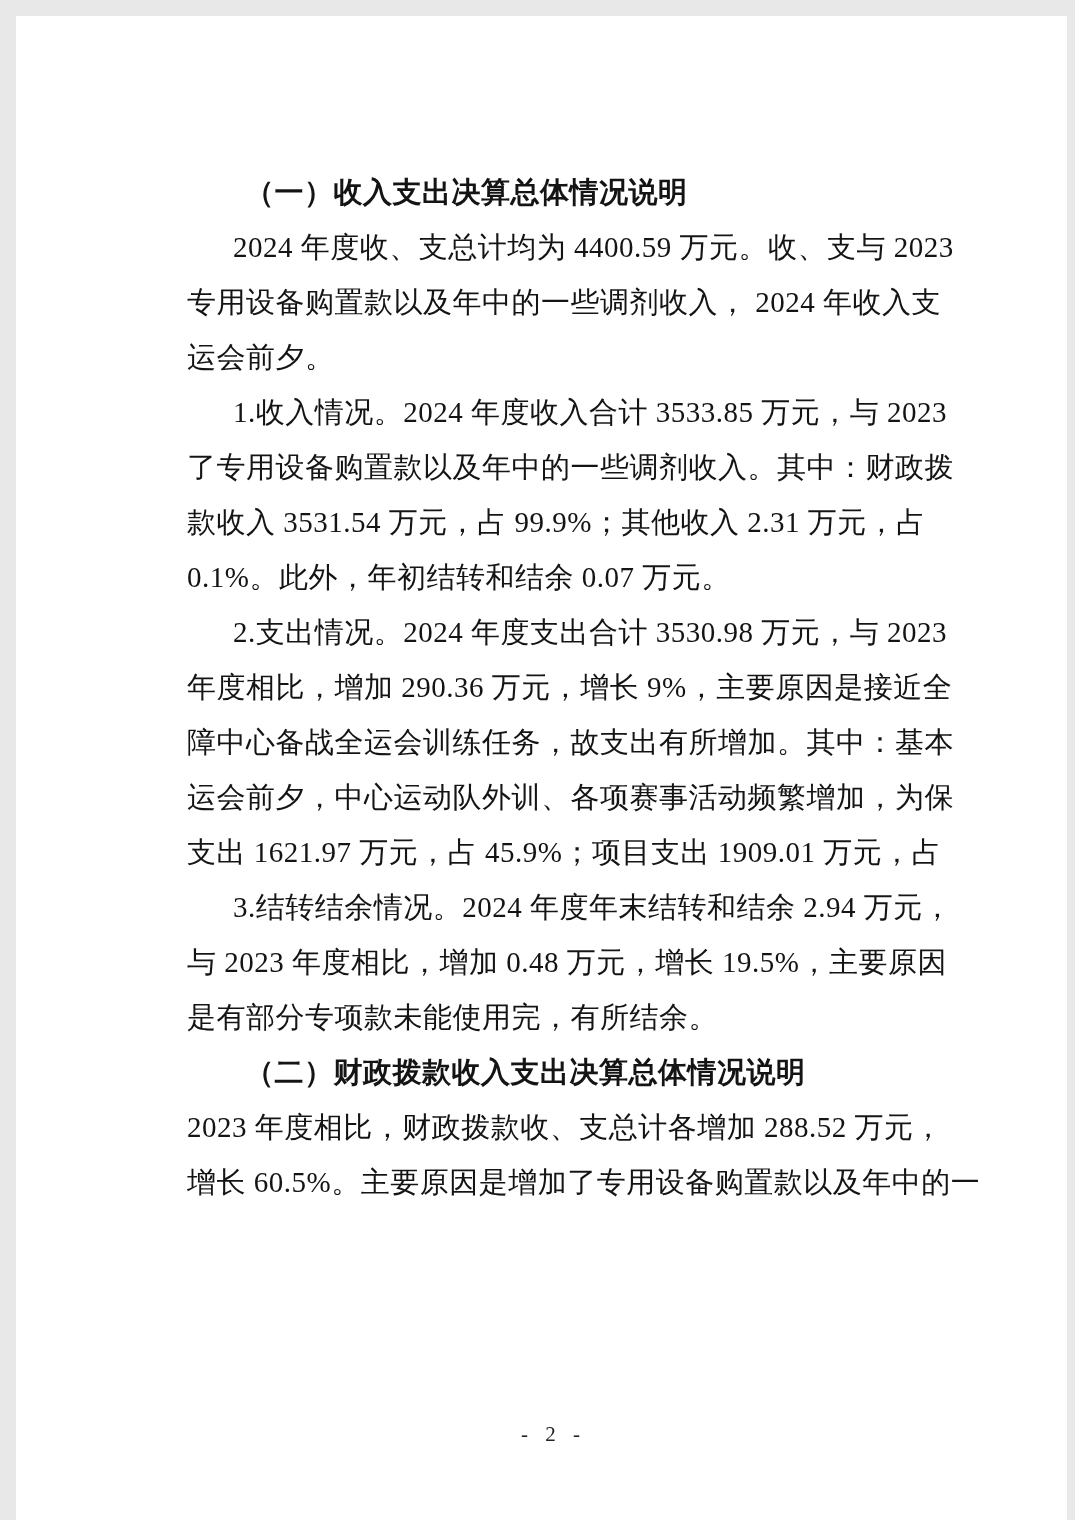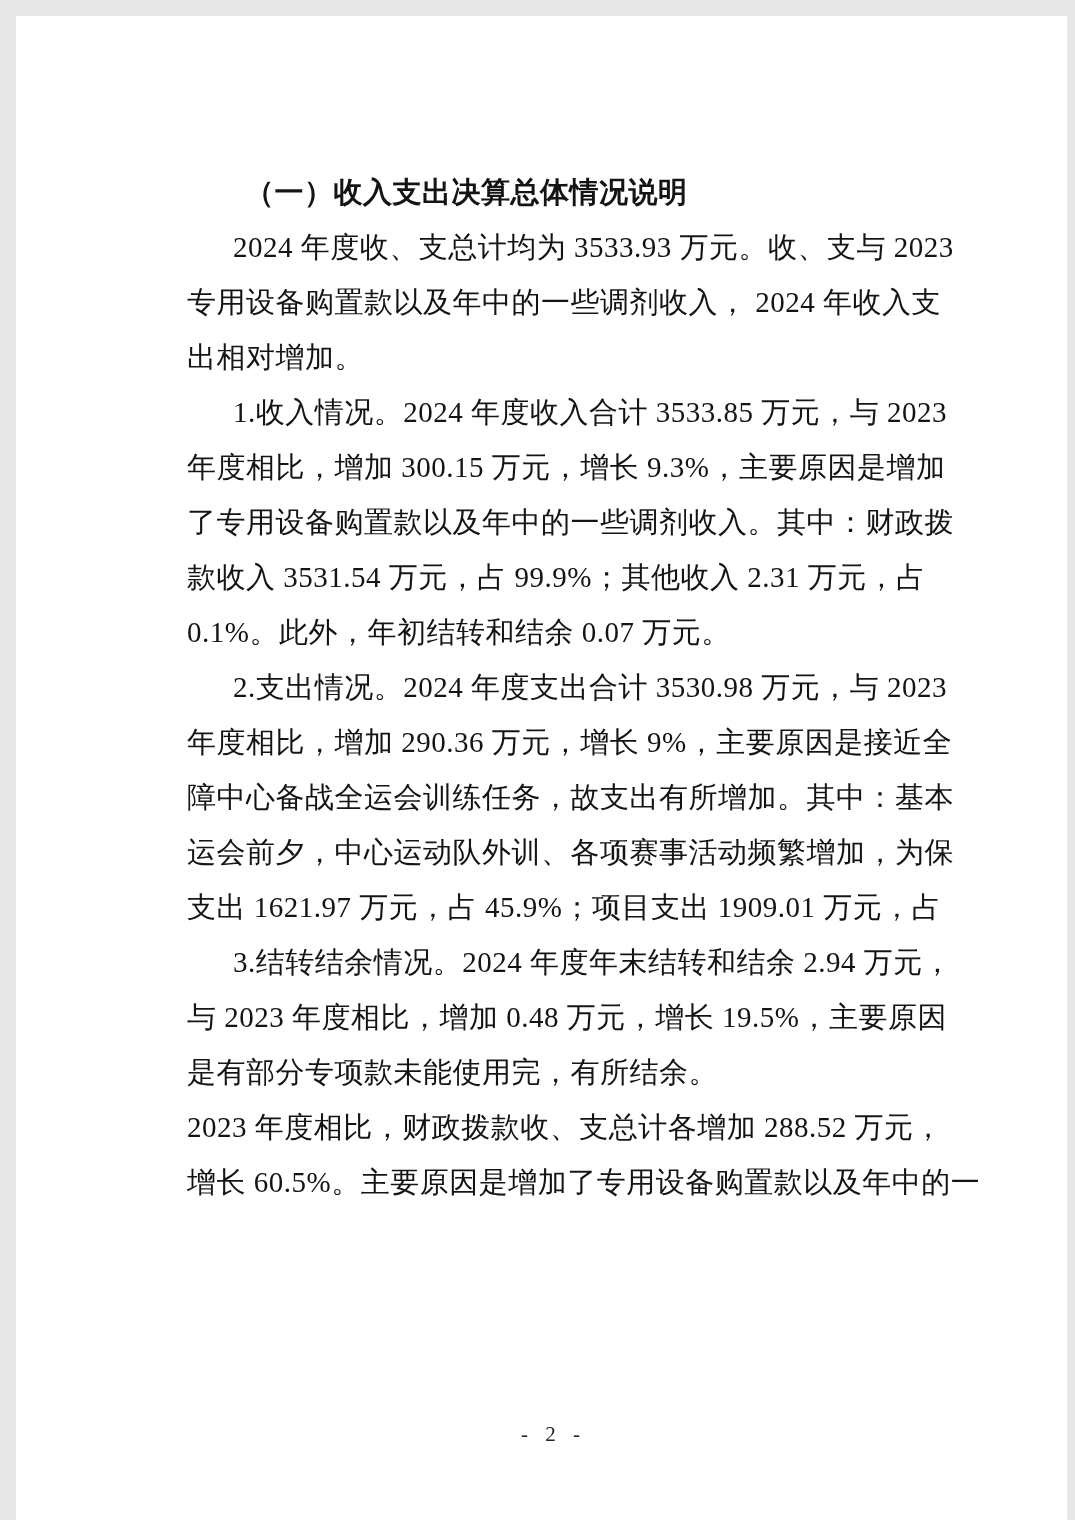--- a/index.html
+++ b/index.html
@@ -48,33 +48,33 @@
     letter-spacing: 6px;
     color: #222222;
   }
 </style>
 </head>
 <body>
 
 <div class="page">
   <div class="content" id="document-body">
       <div class="line heading">（一）收入支出决算总体情况说明</div>
-      <div class="line first">2024 年度收、支总计均为 3533.93 万元。收、支与 2023</div>
+      <div class="line first">2024 年度收、支总计均为 4400.59 万元。收、支与 2023</div>
       <div class="line full">专用设备购置款以及年中的一些调剂收入， 2024 年收入支</div>
-      <div class="line last">出相对增加。</div>
+      <div class="line last">运会前夕。</div>
       <div class="line first">1.收入情况。2024 年度收入合计 3533.85 万元，与 2023</div>
-      <div class="line full">年度相比，增加 300.15 万元，增长 9.3%，主要原因是增加</div>
       <div class="line full">了专用设备购置款以及年中的一些调剂收入。其中：财政拨</div>
       <div class="line full">款收入 3531.54 万元，占 99.9%；其他收入 2.31 万元，占</div>
       <div class="line last">0.1%。此外，年初结转和结余 0.07 万元。</div>
       <div class="line first">2.支出情况。2024 年度支出合计 3530.98 万元，与 2023</div>
       <div class="line full">年度相比，增加 290.36 万元，增长 9%，主要原因是接近全</div>
       <div class="line full">障中心备战全运会训练任务，故支出有所增加。其中：基本</div>
       <div class="line full">运会前夕，中心运动队外训、各项赛事活动频繁增加，为保</div>
       <div class="line full">支出 1621.97 万元，占 45.9%；项目支出 1909.01 万元，占</div>
       <div class="line first">3.结转结余情况。2024 年度年末结转和结余 2.94 万元，</div>
       <div class="line full">与 2023 年度相比，增加 0.48 万元，增长 19.5%，主要原因</div>
       <div class="line last">是有部分专项款未能使用完，有所结余。</div>
+      <div class="line heading">（二）财政拨款收入支出决算总体情况说明</div>
       <div class="line full">2023 年度相比，财政拨款收、支总计各增加 288.52 万元，</div>
       <div class="line full">增长 60.5%。主要原因是增加了专用设备购置款以及年中的一</div>
     </div>
   <div class="footer">- 2 -</div>
 </div>
 
 </body></html>

